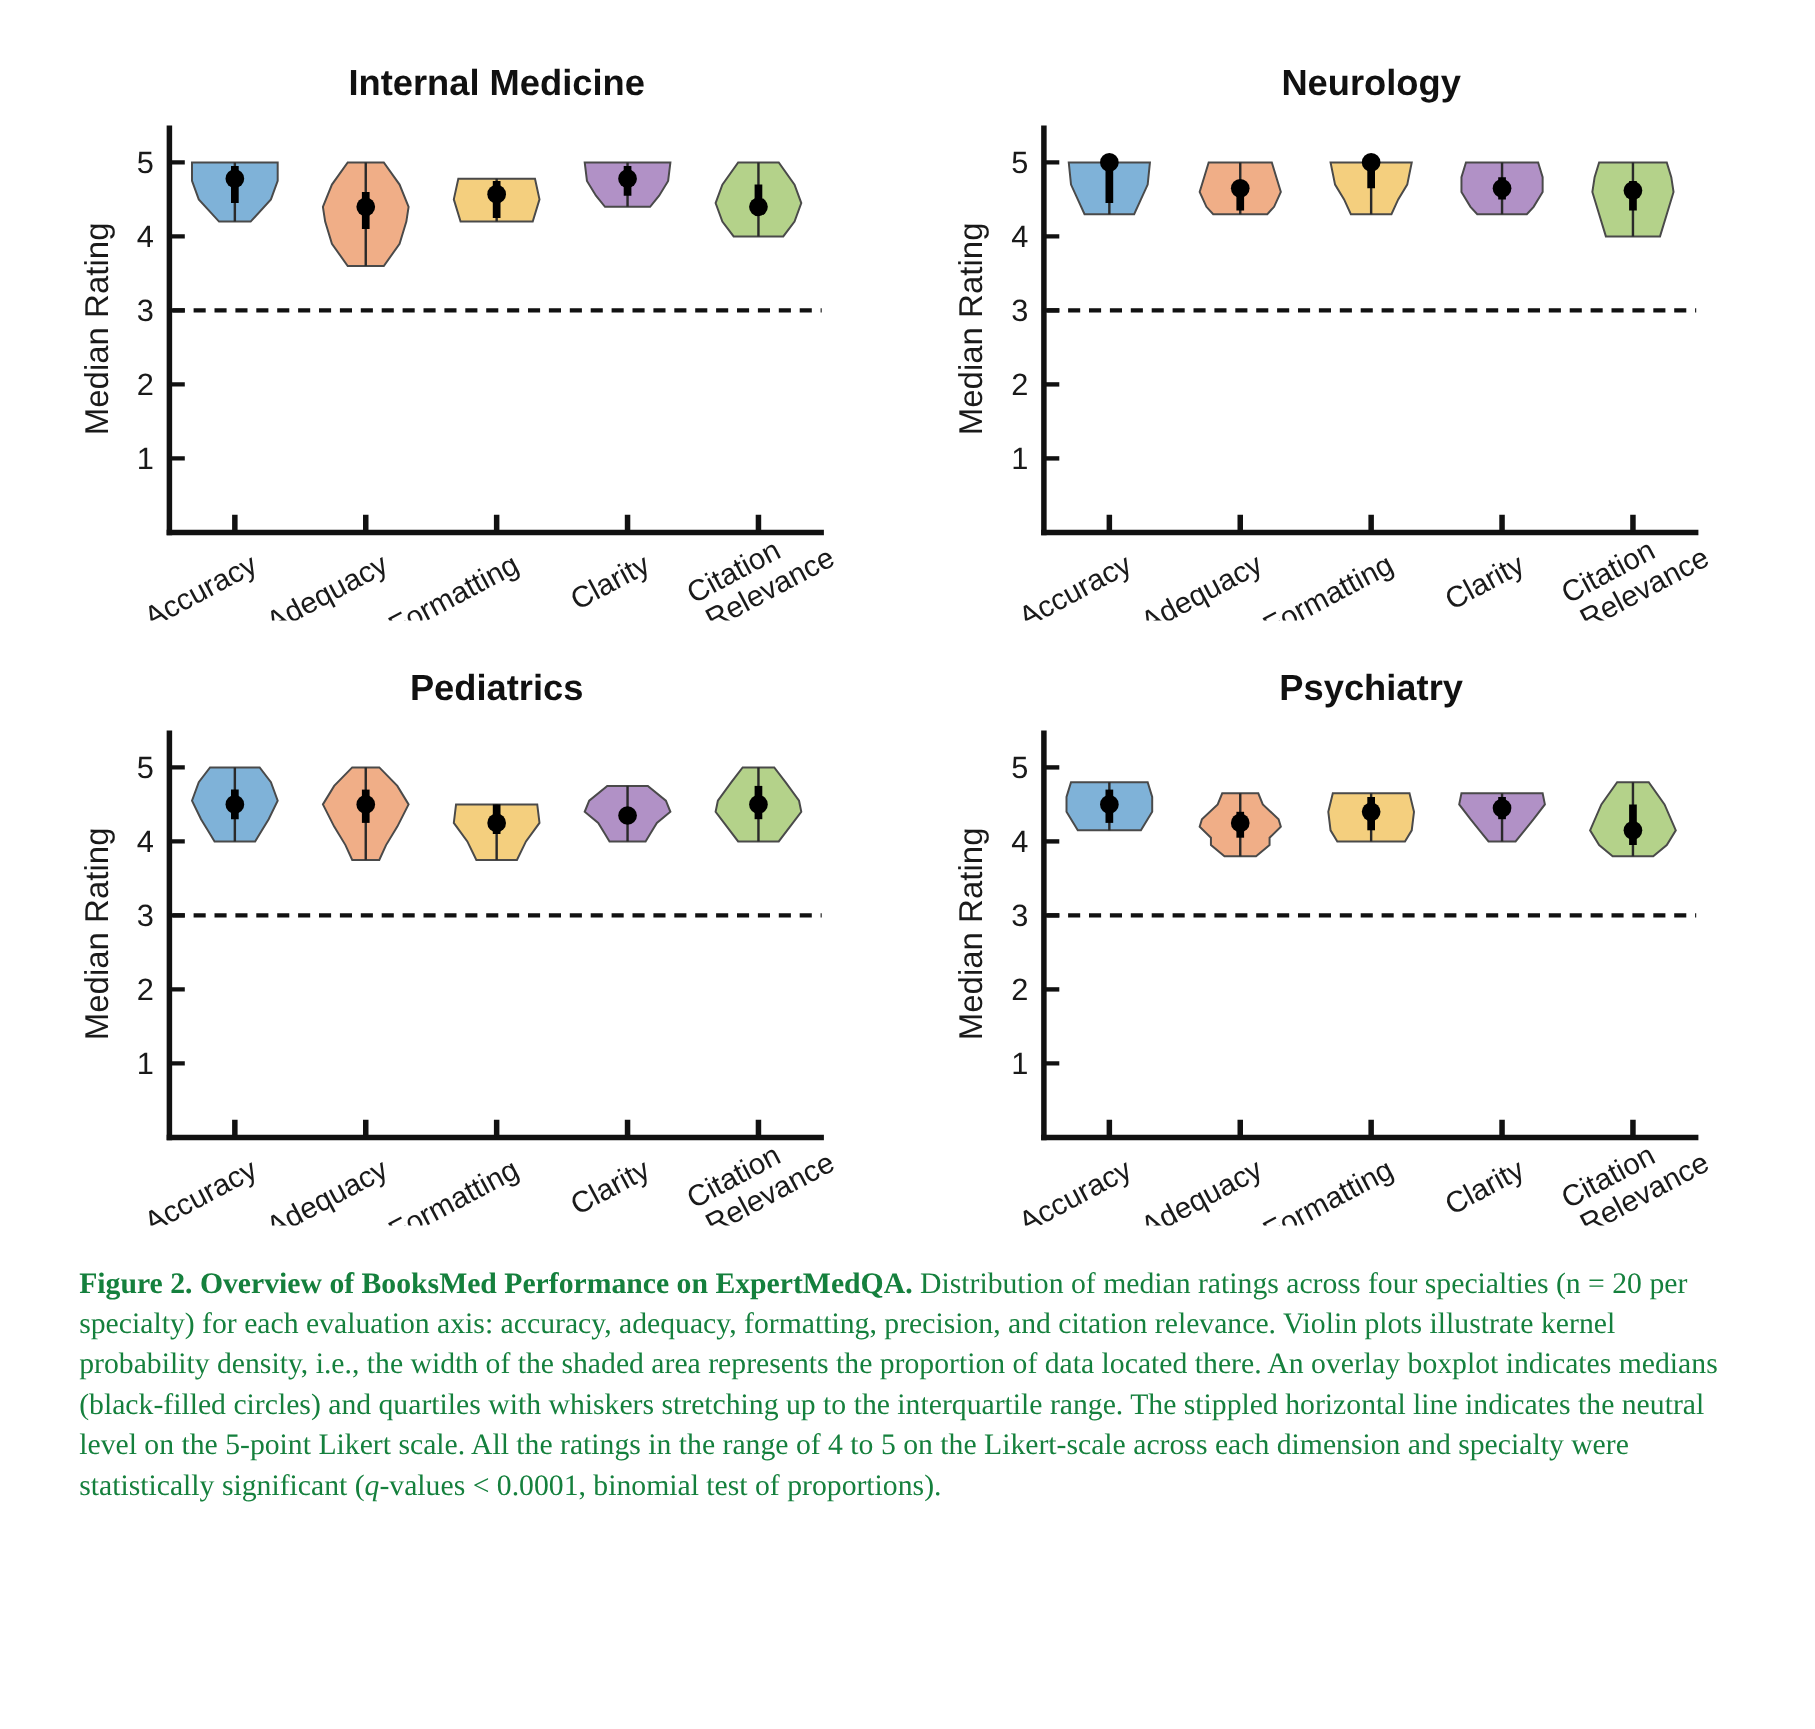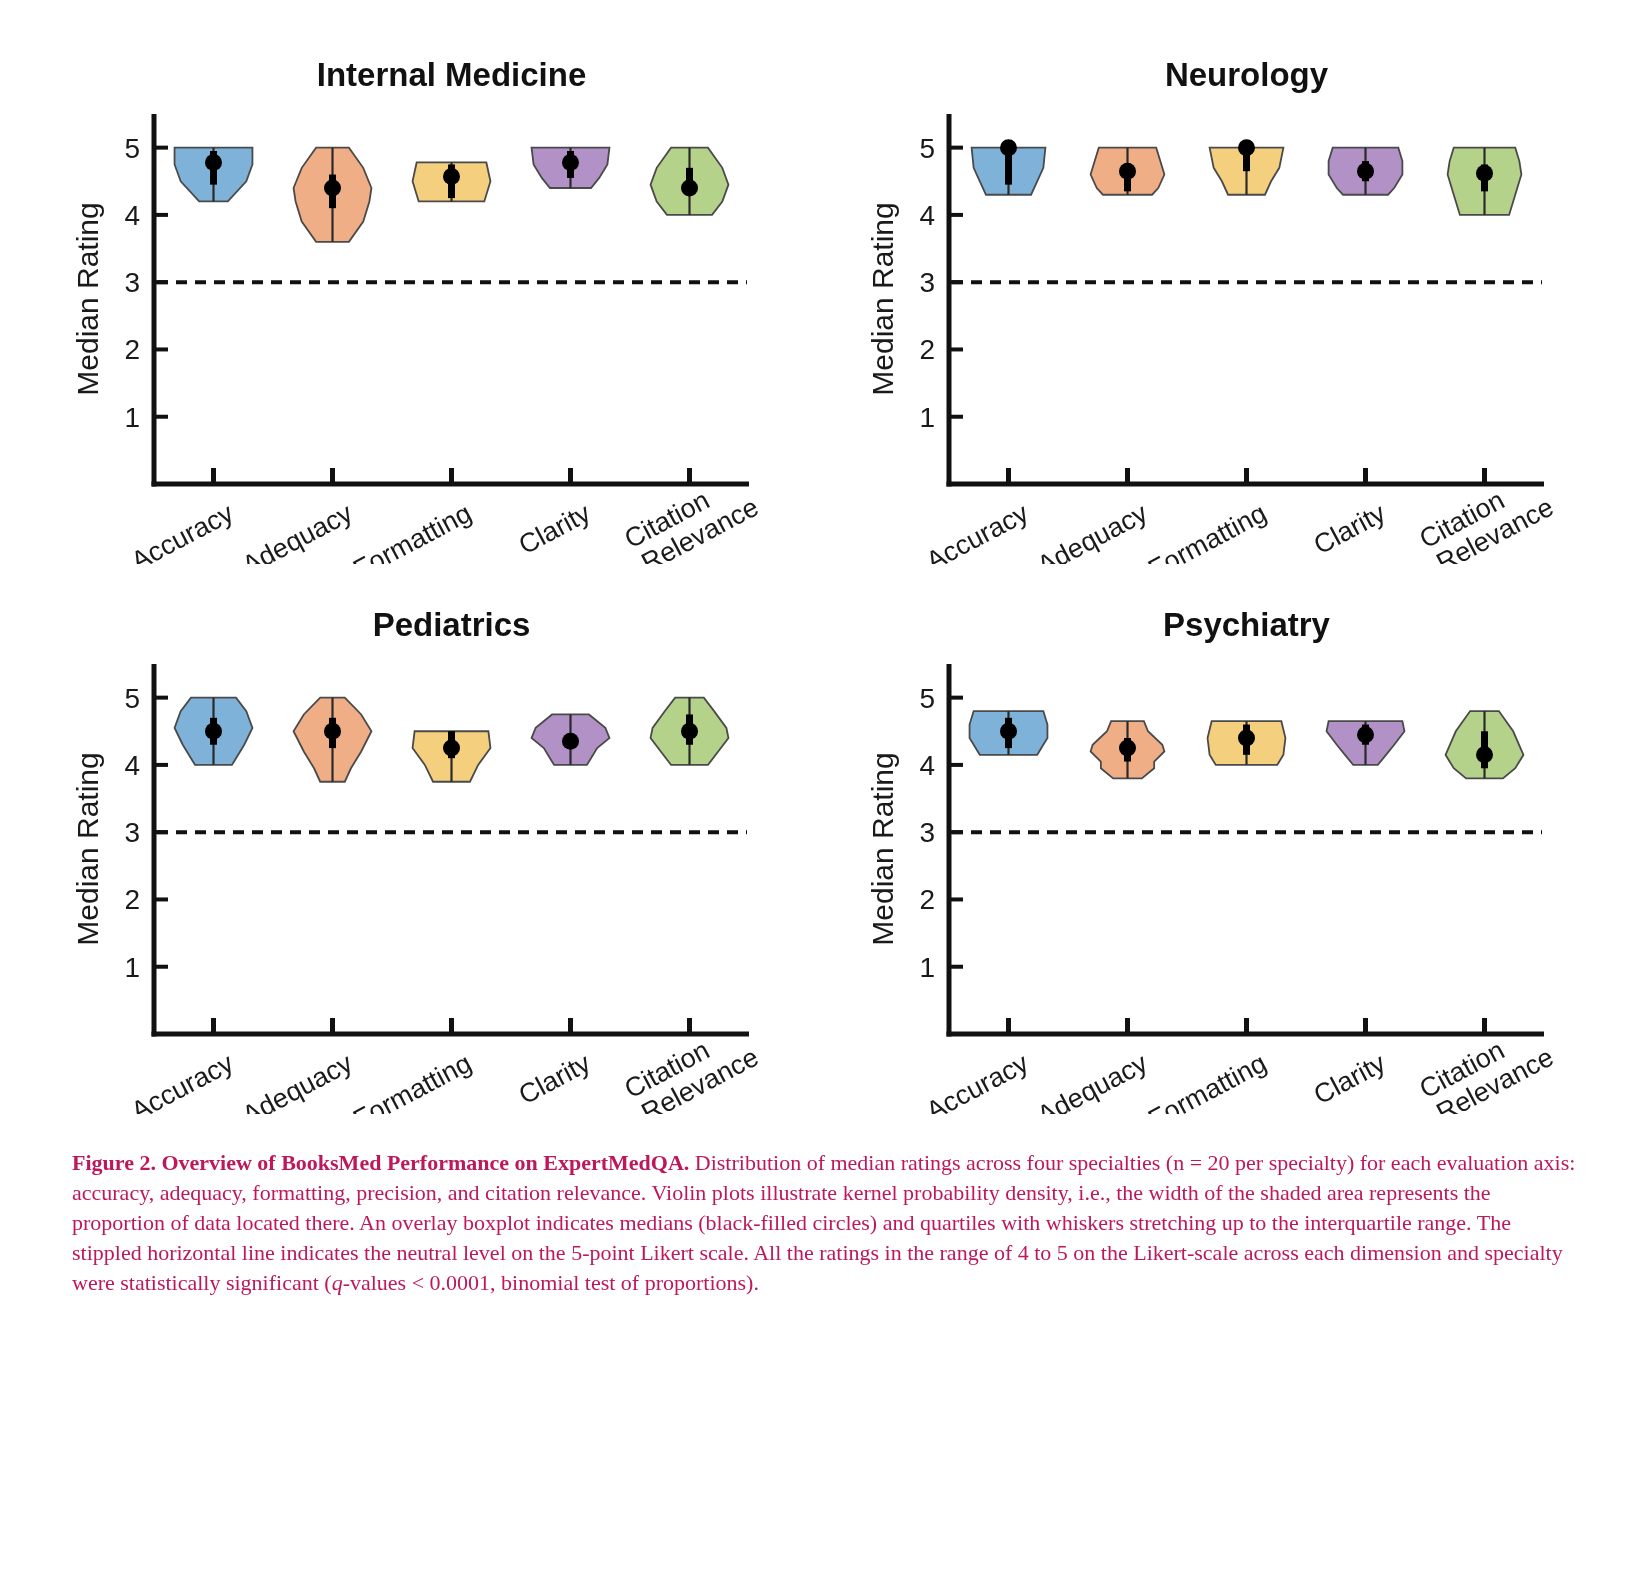--- a/index.html
+++ b/index.html
@@ -14,21 +14,21 @@
   }
   .chart-cell{width:795px;height:550px;}
   svg{display:block;}
   svg text{font-family:"Liberation Sans",sans-serif;fill:#1a1a1a;}
   .ax-title{font-size:33px;font-weight:bold;fill:#111;}
   .ax-ylabel{font-size:30px;}
   .ax-tick{font-size:28px;}
   .ax-xlabel{font-size:27px;}
   .caption{
     font-family:"Liberation Serif",serif;
-    font-size:22px;line-height:1.36;color:#be185d;
+    font-size:27px;line-height:1.36;color:#15803d;
     margin:34px 60px 3px 72px;width:1505px;
   }
   .caption .seg-b{font-weight:bold;}
   .caption .seg-i{font-style:italic;}
 </style>
 </head>
 <body>
 
 <div class="figure">
   <div class="figure-grid">

